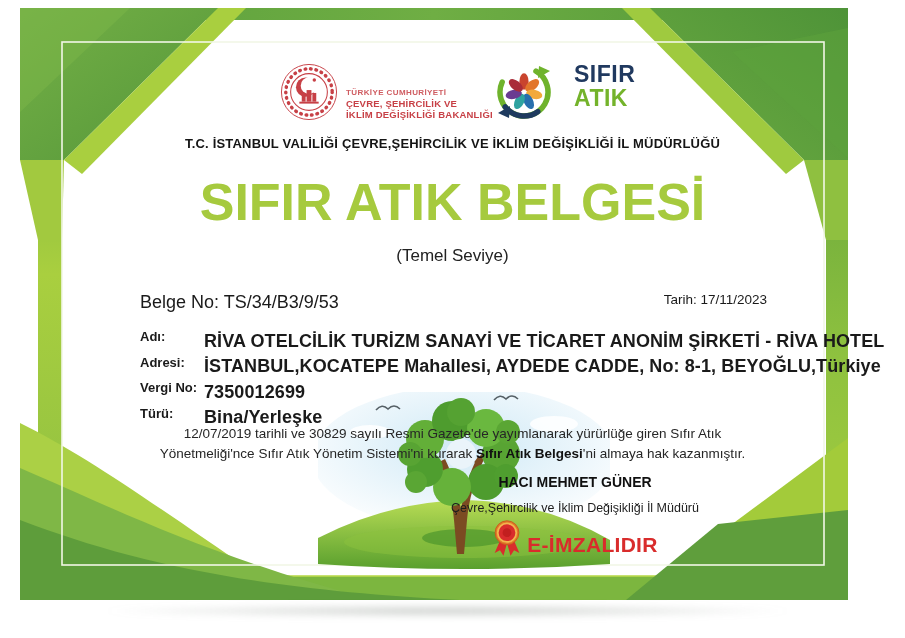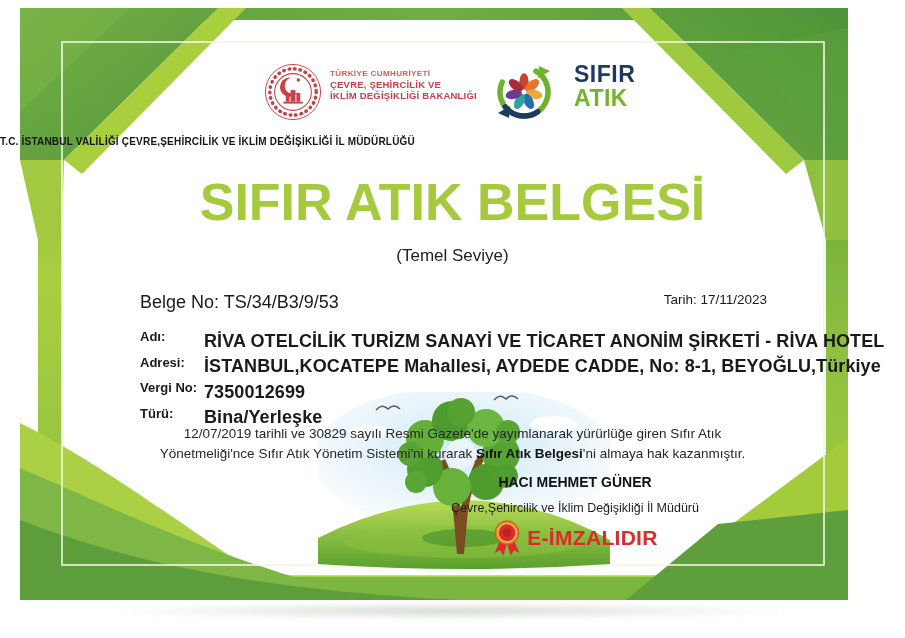--- a/index.html
+++ b/index.html
@@ -8,30 +8,30 @@
   .abs{position:absolute;}
   svg{display:block;}
 
   
   .cert-frame{left:20px;top:8px;width:828px;height:592px;}
   .bottom-shadow{left:95px;top:604px;width:705px;height:14px;
     background:radial-gradient(ellipse at center, rgba(110,120,110,.35), rgba(110,120,110,0) 70%);
     filter:blur(3px);}
 
   
-  .ministry-logo{left:264px;top:63px;display:flex;align-items:flex-start;gap:8px;}
+  .ministry-logo{left:280px;top:63px;display:flex;align-items:flex-end;gap:8px;}
   .ministry-text{color:#c74046;line-height:1.22;padding-top:6px;}
   .ministry-text .l1{font-size:8px;letter-spacing:.4px;font-weight:600;opacity:.85;}
   .ministry-text .l2,.ministry-text .l3{font-size:9.5px;font-weight:bold;letter-spacing:.2px;}
   .sifiratik-logo{left:494px;top:62px;display:flex;align-items:flex-start;gap:20px;}
   .sifir-word{font-size:23px;font-weight:800;line-height:24px;letter-spacing:.5px;}
   .w-sifir{color:#20395f;}
   .w-atik{color:#74b32b;}
 
-  .authority{left:0;right:0;top:136px;font-weight:bold;font-size:10px;
+  .authority{left:0;right:0;top:136px;text-align:center;font-weight:bold;font-size:13px;
              letter-spacing:.2px;color:#151515;}
   .cert-title{left:0;right:0;top:172px;text-align:center;font-size:52px;font-weight:bold;
               color:#a6ca3e;letter-spacing:0px;}
   .cert-subtitle{left:0;right:0;top:246px;text-align:center;font-size:17px;color:#222;}
 
   .belge-no{left:140px;top:292px;font-size:18px;}
   .tarih{right:138px;top:292px;font-size:13.5px;}
 
   .fields{left:140px;top:329px;display:grid;grid-template-columns:64px auto;row-gap:3px;}
   .f-label{font-weight:bold;font-size:13px;}
@@ -39,21 +39,21 @@
 
   .tree{left:318px;top:392px;}
 
   .body-par{left:0;right:0;top:424px;text-align:center;font-size:13.5px;line-height:19.5px;
             color:#262626;}
   .body-par b{color:#111;}
 
   .signature{left:430px;top:474px;width:290px;text-align:center;}
   .sig-name{font-size:14px;font-weight:bold;color:#101010;}
   .sig-role{font-size:12.5px;margin-top:11px;color:#1d1d1d;}
-  .stamp{margin-top:4px;display:flex;align-items:center;justify-content:center;gap:5px;}
+  .stamp{margin-top:4px;display:flex;align-items:flex-end;justify-content:center;gap:5px;}
   .stamp-label{font-size:21px;font-weight:800;color:#d92c2c;letter-spacing:.3px;}
 
   .validity{left:140px;top:515px;font-size:13.5px;line-height:19px;color:#1d1d1d;}
   .validity .v-date{font-weight:bold;}
 </style>
 </head>
 <body>
 
 <div class="page">
 

